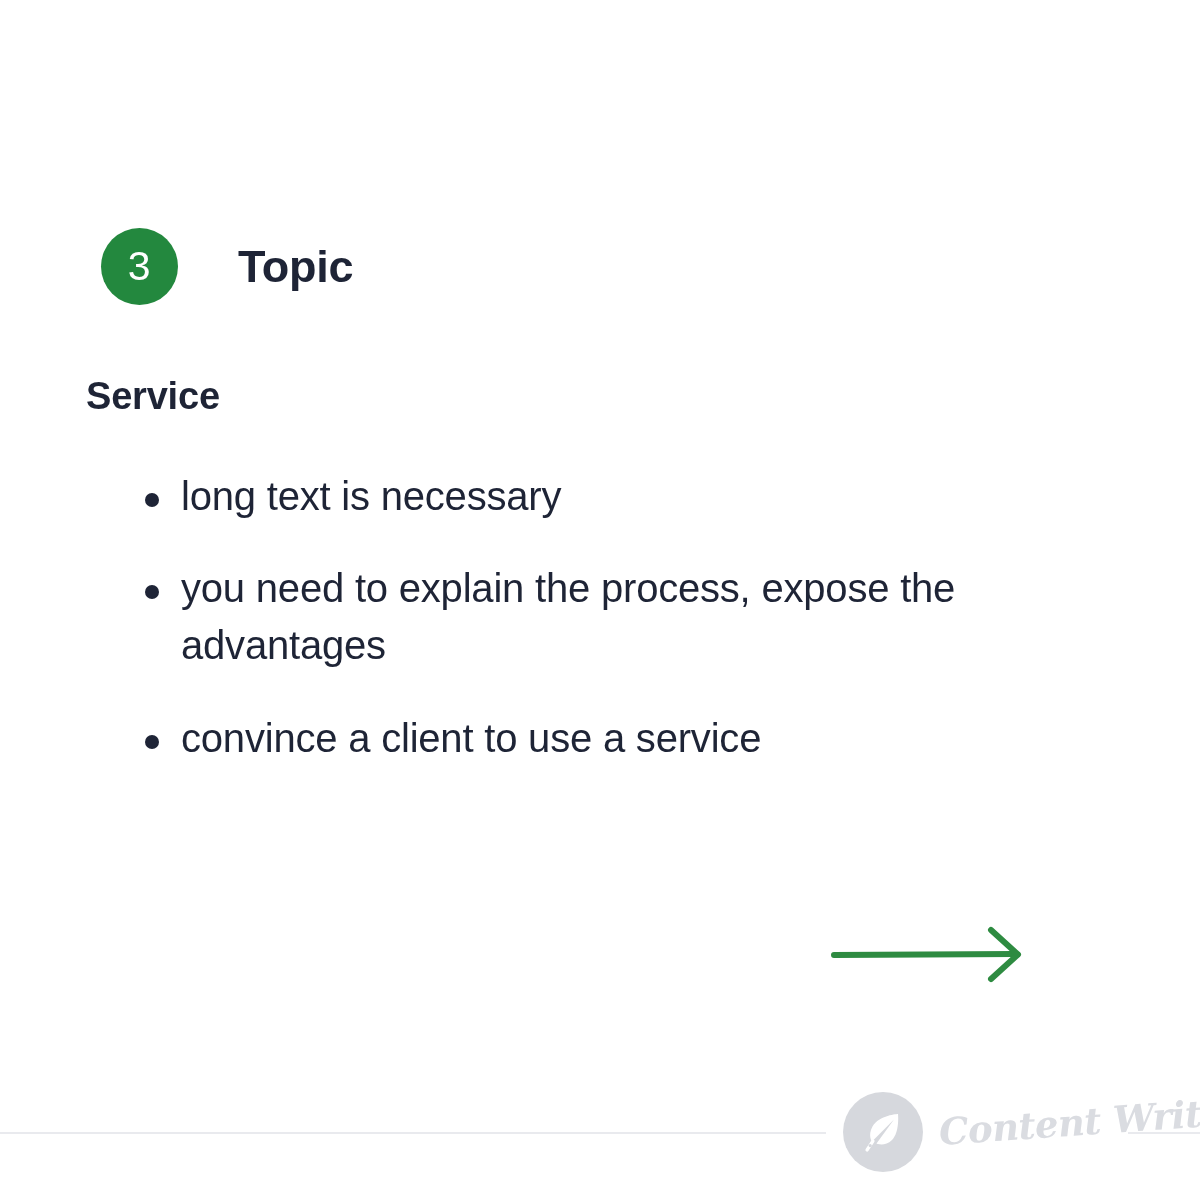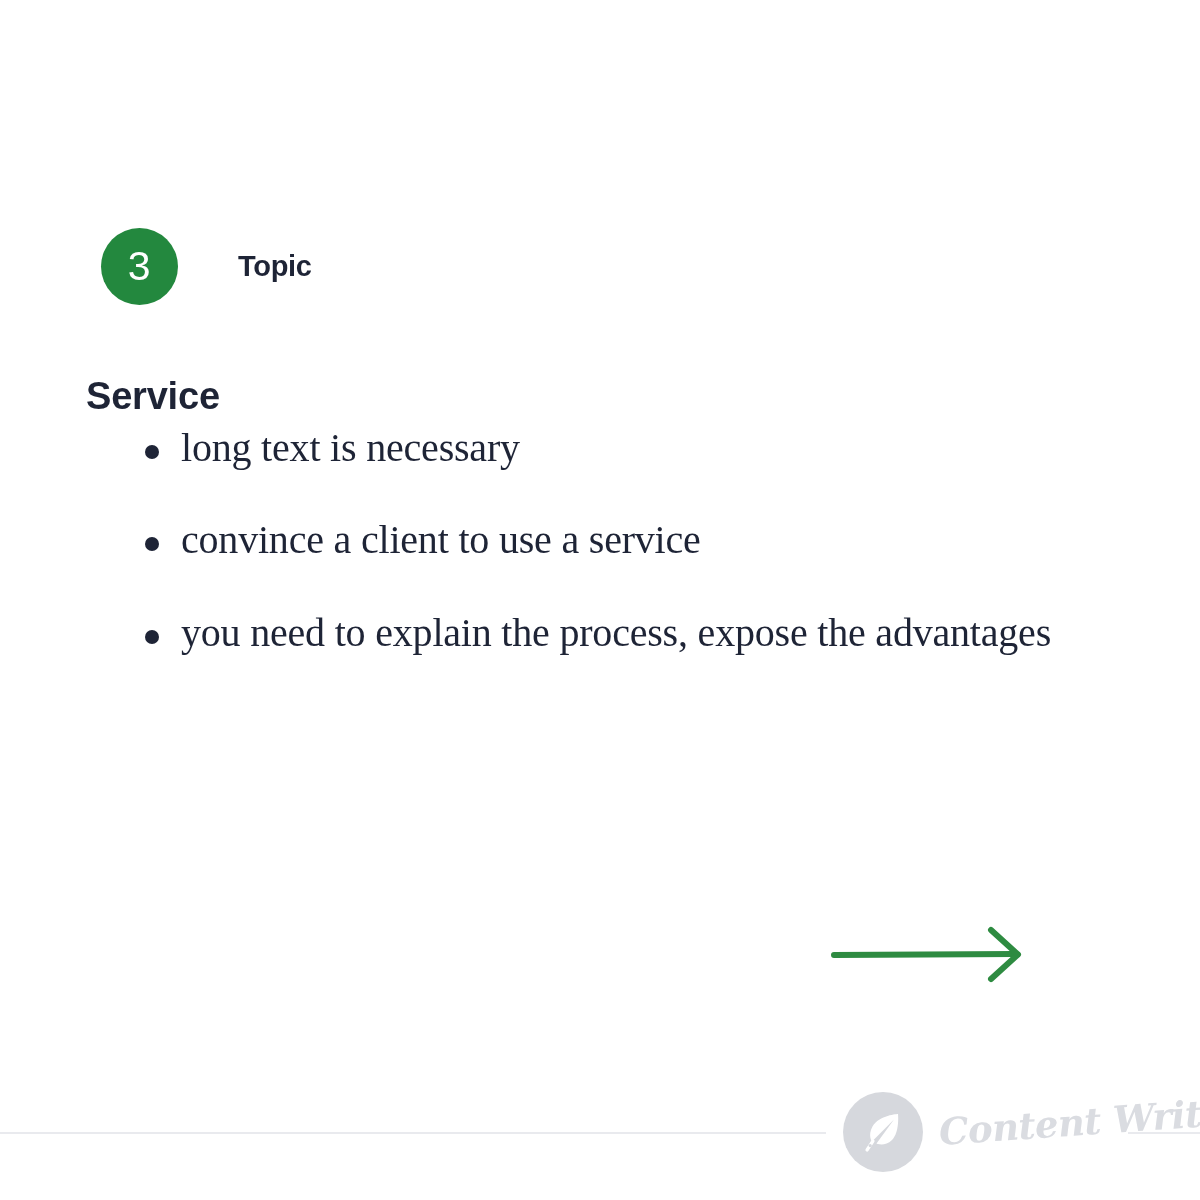--- a/index.html
+++ b/index.html
@@ -42,21 +42,21 @@
   .step-badge-number {
     color: #ffffff;
     font-size: 41px;
     font-weight: 400;
     line-height: 1;
     letter-spacing: 0.5px;
   }
 
   .header-title {
     margin-left: 60px;
-    font-size: 29px;
+    font-size: 45px;
     font-weight: 700;
     color: #1e2436;
     letter-spacing: -0.3px;
     white-space: nowrap;
   }
 
   
   .body-block {
     position: absolute;
     left: 86px;
@@ -66,22 +66,22 @@
 
   .subhead {
     font-size: 38px;
     font-weight: 700;
     color: #1e2436;
     letter-spacing: -0.2px;
     line-height: 1.2;
   }
 
   .bullet-list {
+    margin-top: 48px;
     list-style: none;
-    font-family: Liberation Serif, serif;
   }
 
   .bullet-item {
     position: relative;
     padding-left: 95px;
     font-size: 40px;
     font-weight: 400;
     color: #1e2436;
     line-height: 1.42;
     letter-spacing: -0.2px;
@@ -183,25 +183,25 @@
   <div class="body-block">
     <div class="subhead">Service</div>
 
     <ul class="bullet-list">
       <li class="bullet-item">
         <span class="bullet-dot"></span>
         <span>long text is necessary</span>
       </li>
       <li class="bullet-item">
         <span class="bullet-dot"></span>
-        <span>convince a client to use a service</span>
+        <span>you need to explain the process, expose the advantages</span>
       </li>
       <li class="bullet-item">
         <span class="bullet-dot"></span>
-        <span>you need to explain the process, expose the advantages</span>
+        <span>convince a client to use a service</span>
       </li>
     </ul>
   </div>
 
   <div class="next-arrow">
     <svg width="210" height="70" viewBox="0 0 210 70">
       <path d="M6 35 L186 34" stroke="#2e8b41" stroke-width="6" stroke-linecap="round" fill="none"></path>
       <path d="M163 10 L190 34.5 L163 59" stroke="#2e8b41" stroke-width="6" stroke-linecap="round" stroke-linejoin="round" fill="none"></path>
     </svg>
   </div>

